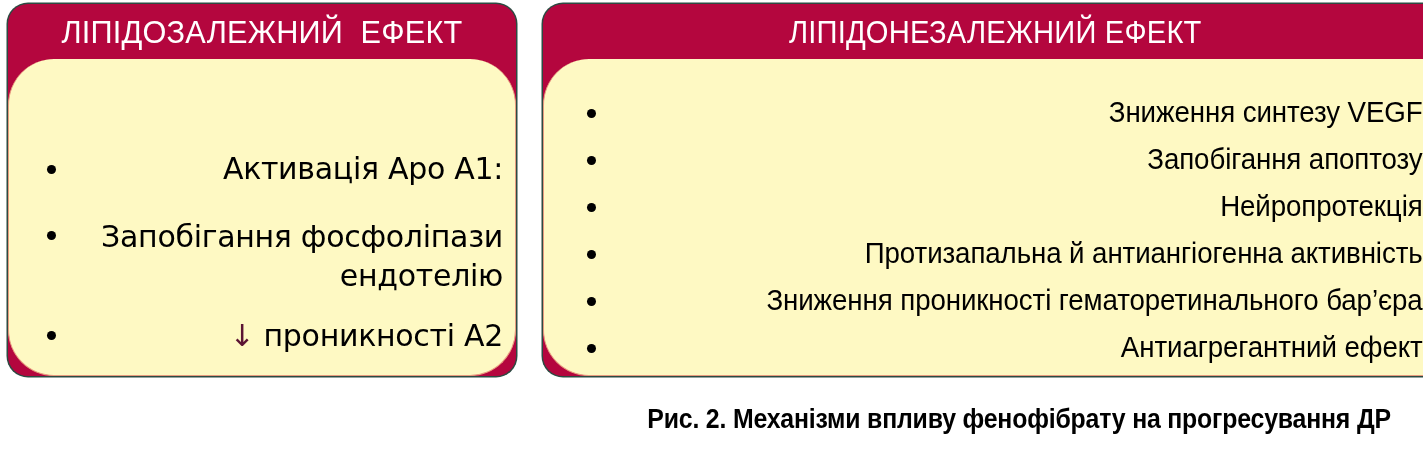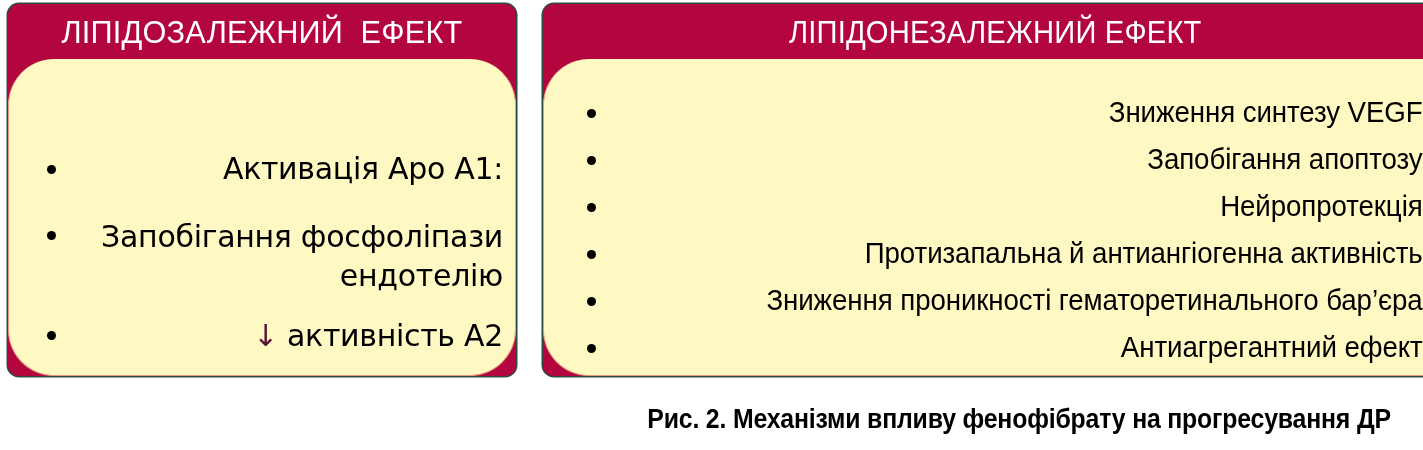--- a/index.html
+++ b/index.html
@@ -13,21 +13,21 @@
     position: relative;
     overflow: hidden;
     font-family: "Liberation Sans", "DejaVu Sans", sans-serif;
   }
 
   
   .panel {
     position: absolute;
     top: 4px;
     height: 372px;
-    border-radius: 11px;
+    border-radius: 20px;
     background: #B4063E;
     box-shadow: 0 0 0 1.5px #2d4a42;
     overflow: hidden;
   }
   #panel-lipid-dependent { left: 8px;  width: 508px; }
   #panel-lipid-independent { left: 543px; width: 928px; }
 
   .panel-header {
     position: absolute;
     left: 0;
@@ -185,21 +185,21 @@
       <li class="ld-row-2">
         <span class="bullet-dot"></span>
         <span class="li-text">
           <span>Запобігання фосфоліпази</span>
           <span class="sub-line">ендотелію</span>
         </span>
       </li>
 
       <li class="ld-row-3">
         <span class="bullet-dot"></span>
-        <span class="li-text"><span class="arrow-down">↓ </span><span>активність А2</span></span>
+        <span class="li-text"><span class="arrow-down">↓ </span><span>проникності А2</span></span>
       </li>
 
     </ul>
   </div>
 </section>
 
 <section class="panel" id="panel-lipid-independent">
 
   <div class="panel-header">ЛІПІДОНЕЗАЛЕЖНИЙ ЕФЕКТ</div>
 

